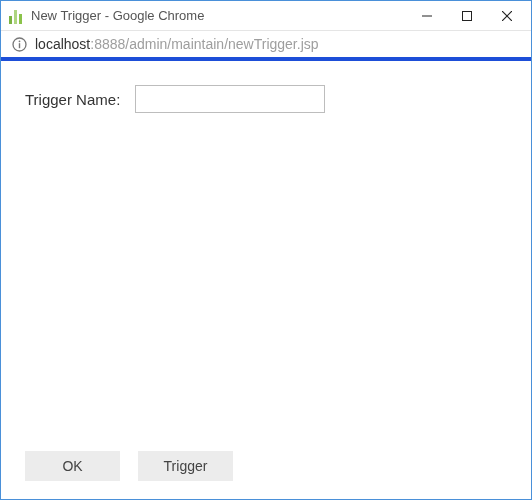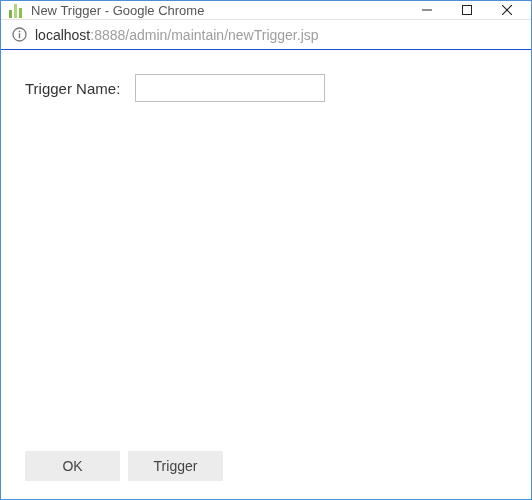--- a/index.html
+++ b/index.html
@@ -8,21 +8,21 @@
       font-size: 14px;
       color: #333;
       background: #fff;
       width: 532px;
       height: 500px;
       border: 1px solid #4a90d9;
       display: flex;
       flex-direction: column;
     }
     .titlebar {
-      height: 19px;
+      height: 30px;
       display: flex;
       align-items: center;
       padding: 0 4px 0 8px;
       background: #fff;
       border-bottom: 1px solid #e5e5e5;
     }
     .titlebar-icon {
       width: 16px;
       height: 16px;
       margin-right: 6px;
@@ -58,21 +58,21 @@
       color: #222;
       background: transparent;
       border: none;
     }
     .win-btn svg { display: block; }
     .addressbar {
       height: 30px;
       display: flex;
       align-items: center;
       padding: 0 10px;
-      border-bottom: 1px solid #1d4ed8;
+      border-bottom: 4px solid #1d4ed8;
     }
     .info-icon {
       width: 16px;
       height: 16px;
       margin-right: 8px;
       display: flex;
       align-items: center;
       justify-content: center;
     }
     .url {
@@ -113,21 +113,21 @@
       padding: 0 8px;
       font-size: 14px;
       color: #333;
       background: #f5f5f5;
       border: 1px solid #9e9e9e;
       box-shadow: inset 0 0 0 1px #fff;
     }
     .spacer { flex: 1; }
     .footer {
       display: flex;
-      gap: 8px;
+      gap: 18px;
     }
     .footer-btn {
       width: 95px;
       height: 30px;
       background: #ececec;
       border: none;
       font-size: 14px;
       color: #444;
     }
   </style>

